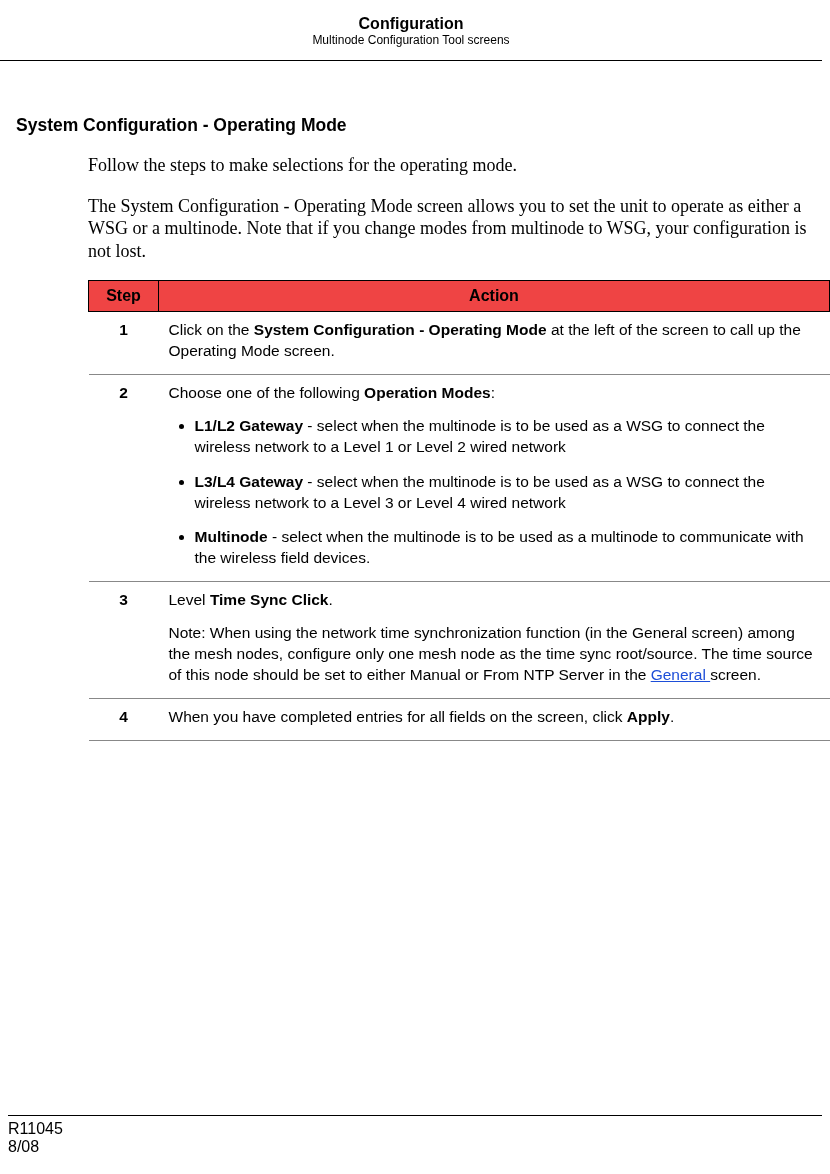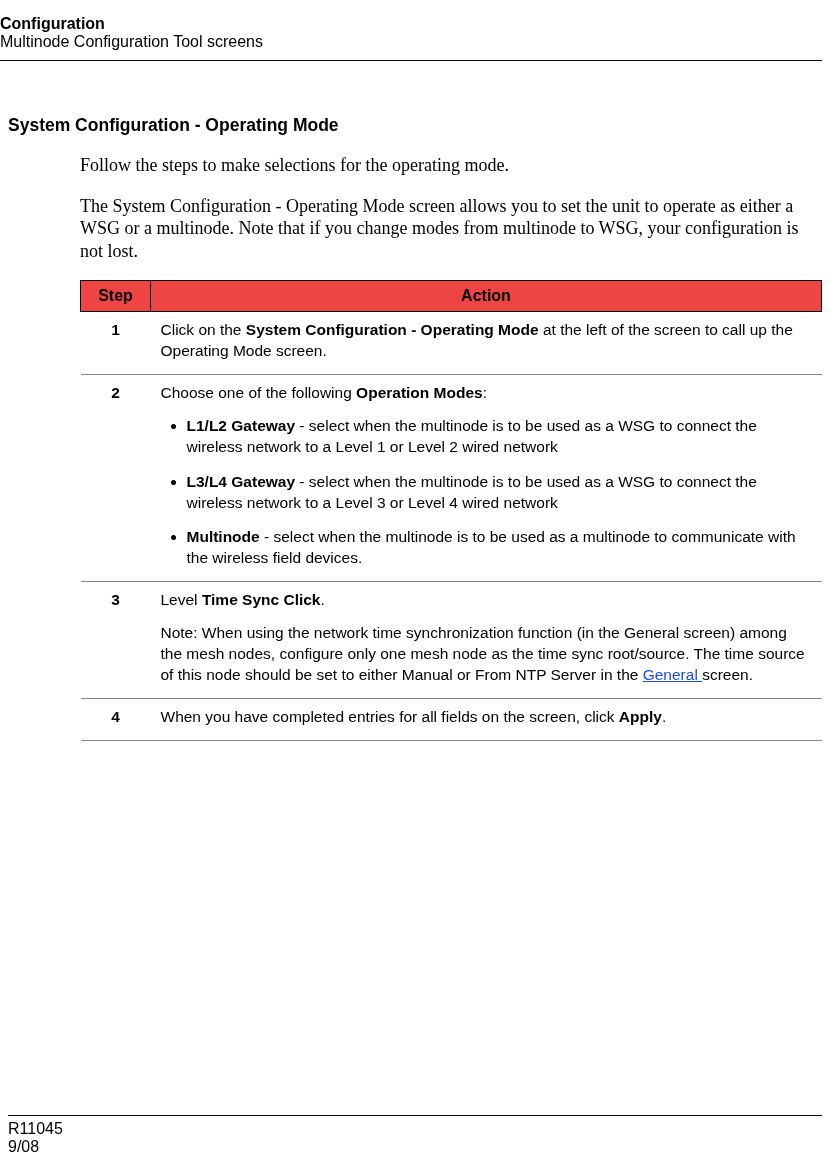--- a/index.html
+++ b/index.html
@@ -14,41 +14,41 @@
       height: 1174px;
       position: relative;
       font-size: 15.5px;
       color: #000;
     }
     .page-header {
       position: absolute;
       top: 15px;
       right: 0;
       width: 830px;
-      text-align: left;
+      text-align: center;
       padding-right: 8px;
     }
     .page-header .header-title {
       font-weight: bold;
       font-size: 16px;
     }
     .page-header .header-subtitle {
-      font-size: 16px;
+      font-size: 12px;
     }
     .header-rule {
       position: absolute;
       top: 60px;
       left: 0;
       right: 8px;
       border-top: 1.5px solid #000;
     }
     .content {
       position: absolute;
       top: 115px;
-      left: 8px;
+      left: 16px;
       right: 8px;
     }
     .section-heading {
       font-weight: bold;
       font-size: 17.5px;
       margin-bottom: 18px;
     }
     .body-para {
       font-family: 'Times New Roman', Times, serif;
       font-size: 18px;
@@ -199,17 +199,17 @@
       </tr>
     </tbody>
   </table>
 </div>
 
 <div class="footer">
   <div class="footer-rule"></div>
   <div class="footer-row">
     <div class="footer-left">
       <div>R110</div>
-      <div>9/08</div>
+      <div>8/08</div>
     </div>
     <div class="footer-right">45</div>
   </div>
 </div>
 
 </body></html>

